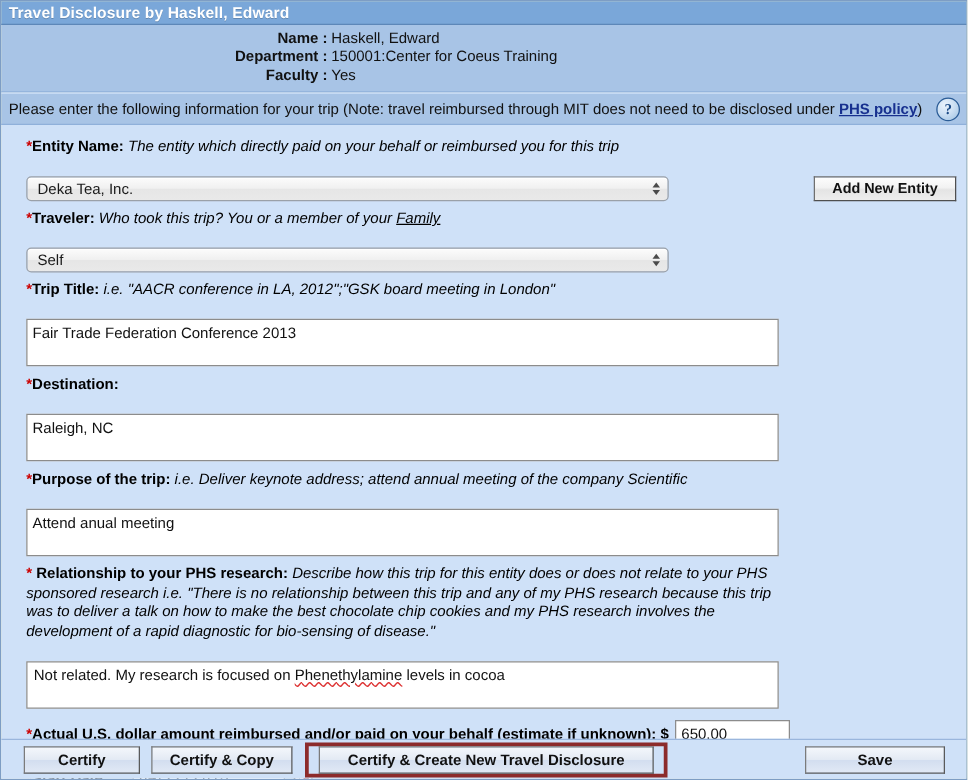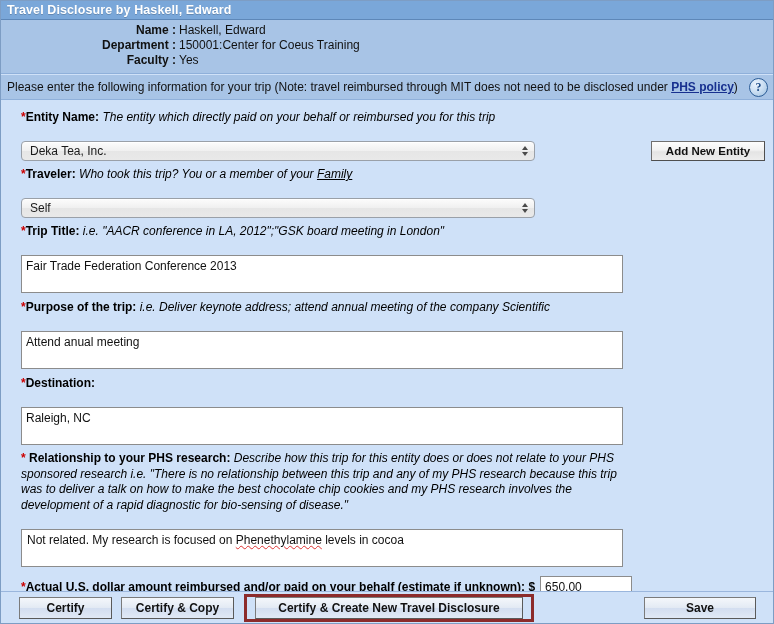--- a/index.html
+++ b/index.html
@@ -45,26 +45,27 @@
     border-bottom: 1px solid #8fb0da;
     padding: 3px 0 5px 0;
     flex: none;
   }
   .inforow {
     display: flex;
     line-height: 15px;
     font-size: 12px;
   }
   .infolabel {
-    width: 178px;
+    width: 240px;
     text-align: right;
     font-weight: bold;
     color: #111;
     padding-right: 3px;
     white-space: nowrap;
+    margin-left: 24px;
   }
   .infovalue { color: #111; }
 
   
   .instructionbar {
     background: #a8c4e6;
     border-top: 1px solid #cfe1f8;
     border-bottom: 1px solid #8fb0da;
     height: 26px;
     display: flex;
@@ -365,27 +366,27 @@
         </span>
       </div>
     </div>
 
     <div class="field">
       <div class="lbl"><span class="req">*</span><span class="bold">Trip Title:</span> <span class="ital">i.e. "AACR conference in LA, 2012";"GSK board meeting in London"</span></div>
       <textarea class="ta h38" style="">Fair Trade Federation Conference 2013</textarea>
     </div>
 
     <div class="field">
+      <div class="lbl"><span class="req">*</span><span class="bold">Destination:</span></div>
+      <textarea class="ta h38" style="">Raleigh, NC</textarea>
+    </div>
+
+    <div class="field">
       <div class="lbl"><span class="req">*</span><span class="bold">Purpose of the trip:</span> <span class="ital">i.e. Deliver keynote address; attend annual meeting of the company Scientific</span></div>
       <textarea class="ta h38" style="">Attend anual meeting</textarea>
-    </div>
-
-    <div class="field">
-      <div class="lbl"><span class="req">*</span><span class="bold">Destination:</span></div>
-      <textarea class="ta h38" style="">Raleigh, NC</textarea>
     </div>
 
     <div class="field">
       <div class="lbl multi"><span class="req">*</span><span class="bold"> Relationship to your PHS research:</span> <span class="ital">Describe how this trip for this entity does or does not relate to your PHS sponsored research i.e. "There is no relationship between this trip and any of my PHS research because this trip was to deliver a talk on how to make the best chocolate chip cookies and my PHS research involves the development of a rapid diagnostic for bio-sensing of disease."</span></div>
       <div class="fakearea h38"><span>Not related. My research is focused on </span><span class="squiggle">Phenethylamine</span><span> levels in cocoa</span></div>
     </div>
 
     <div class="amount-row">
       <span class="amount-label"><span class="req">*</span><span>Actual U.S. dollar amount reimbursed and/or paid on your behalf (estimate if unknown): $</span></span>
       <input class="amount" value="650.00" style="">

